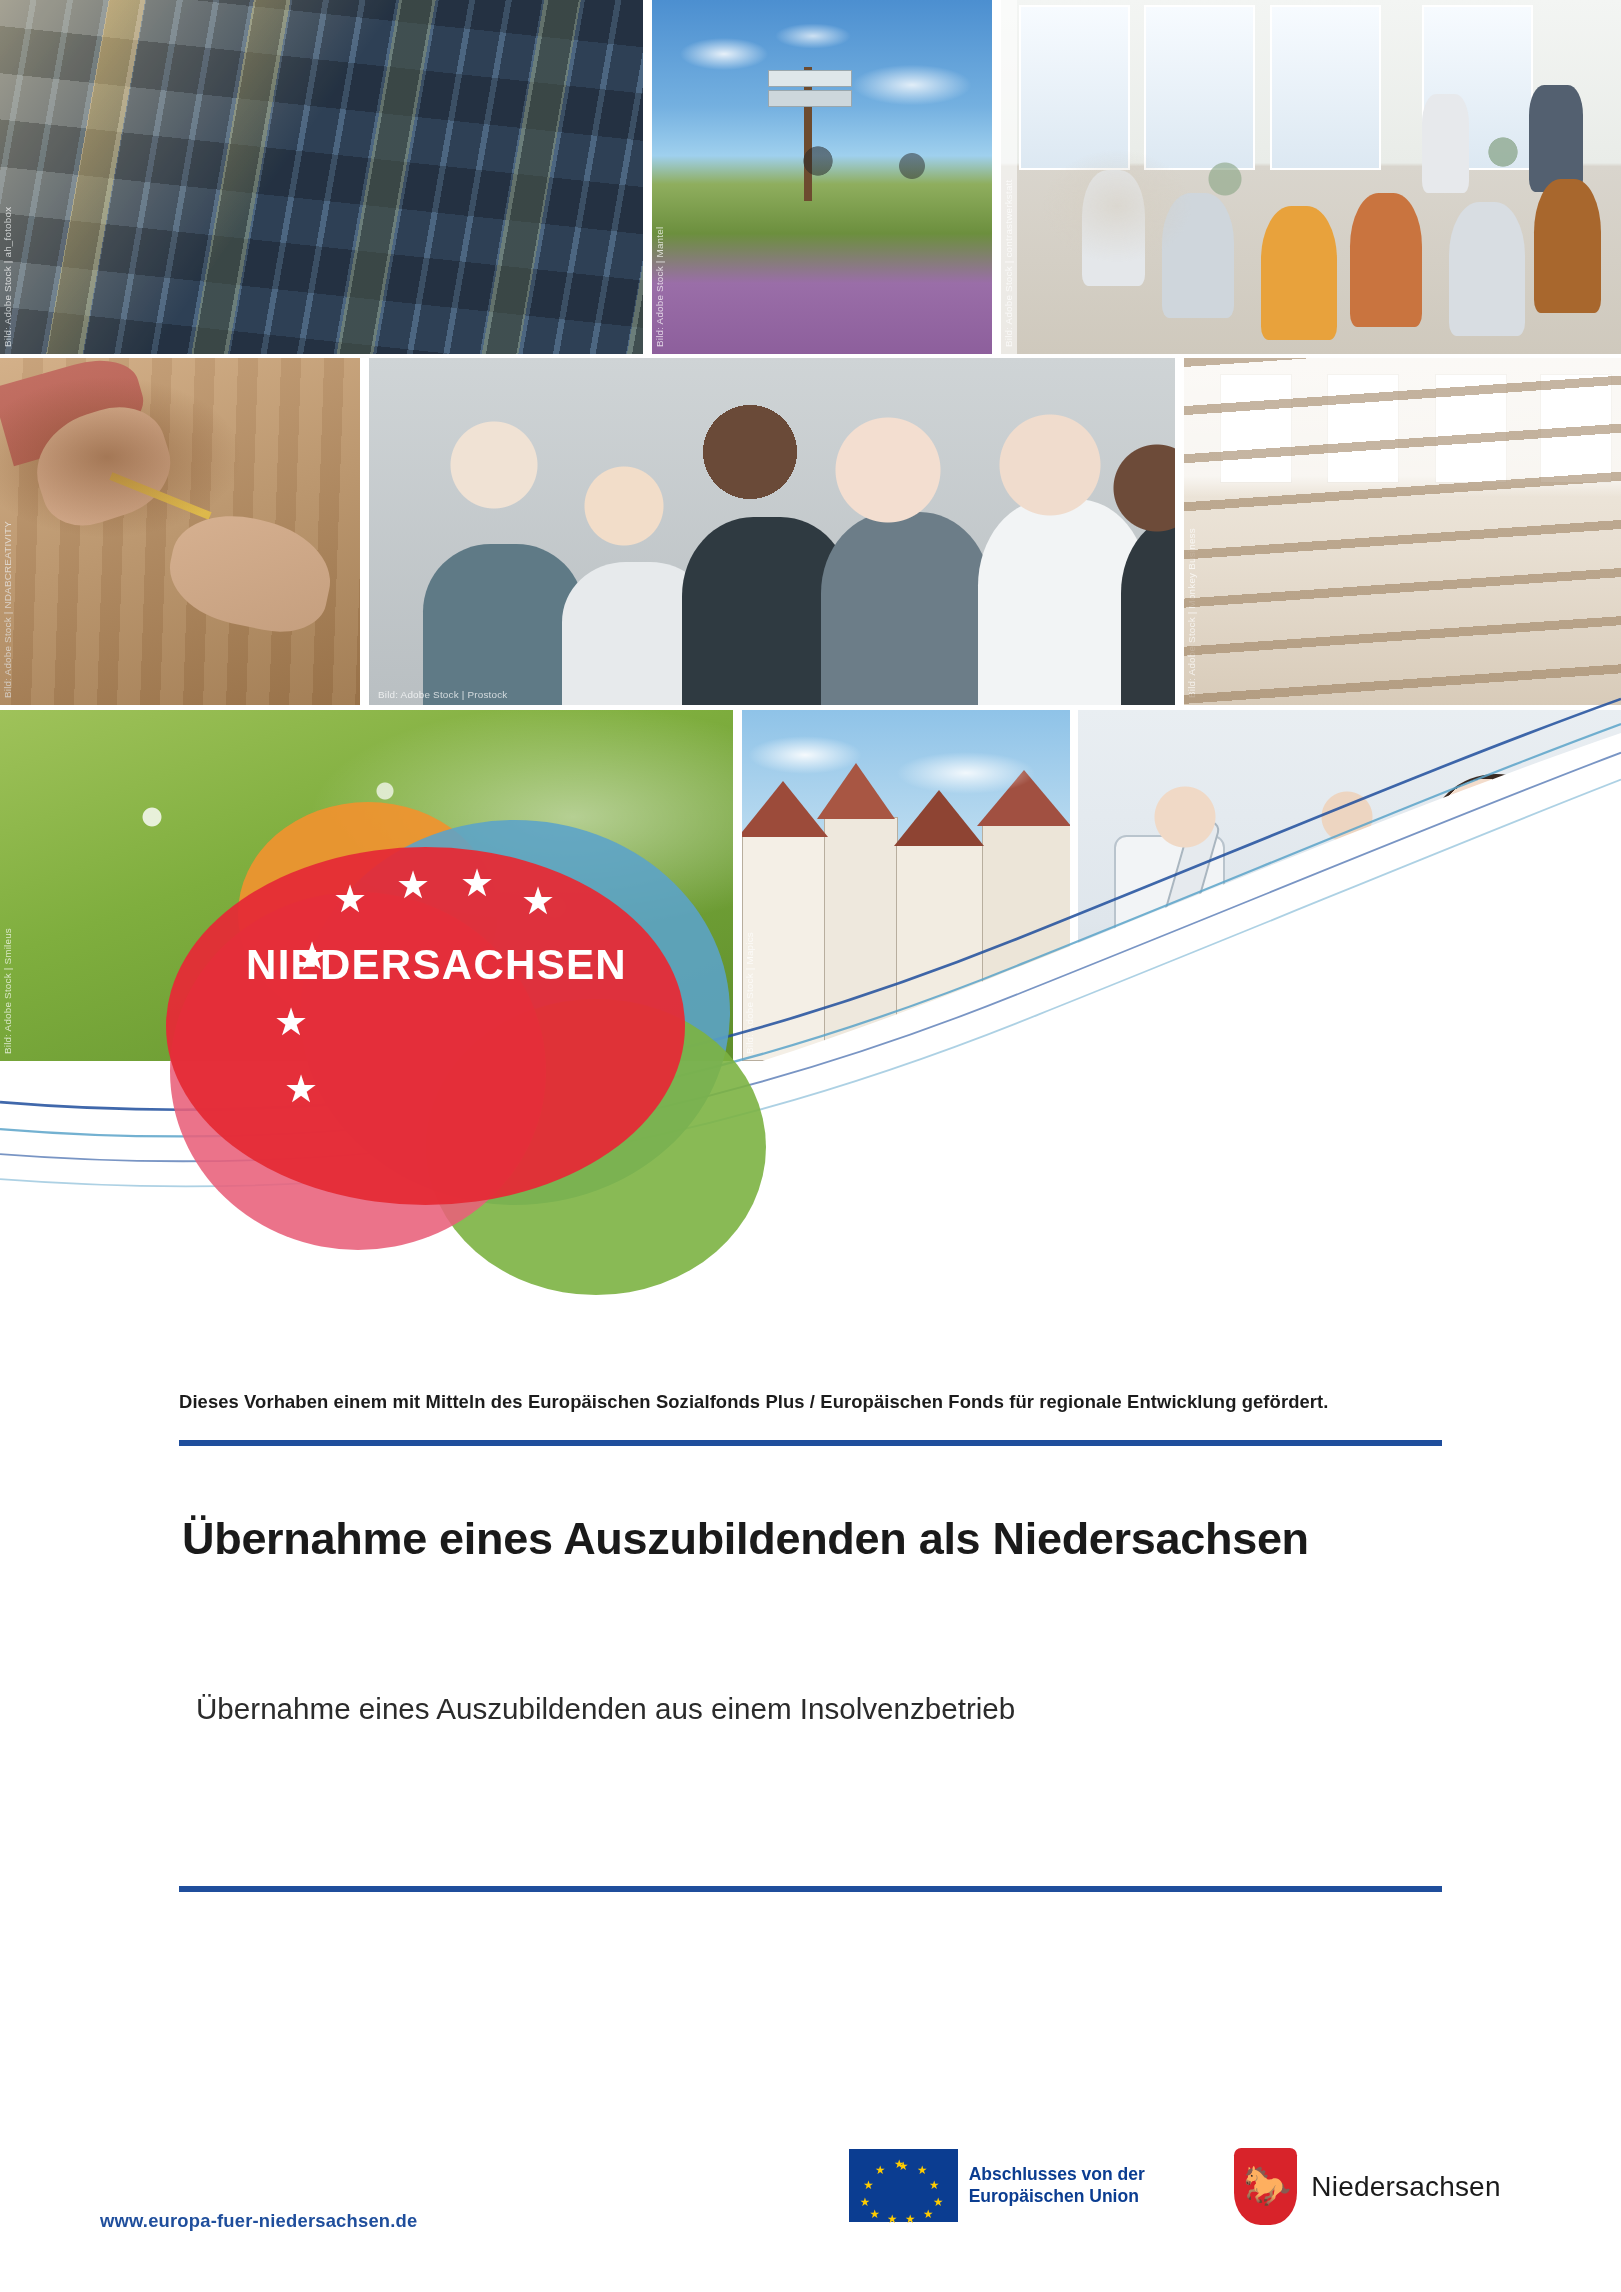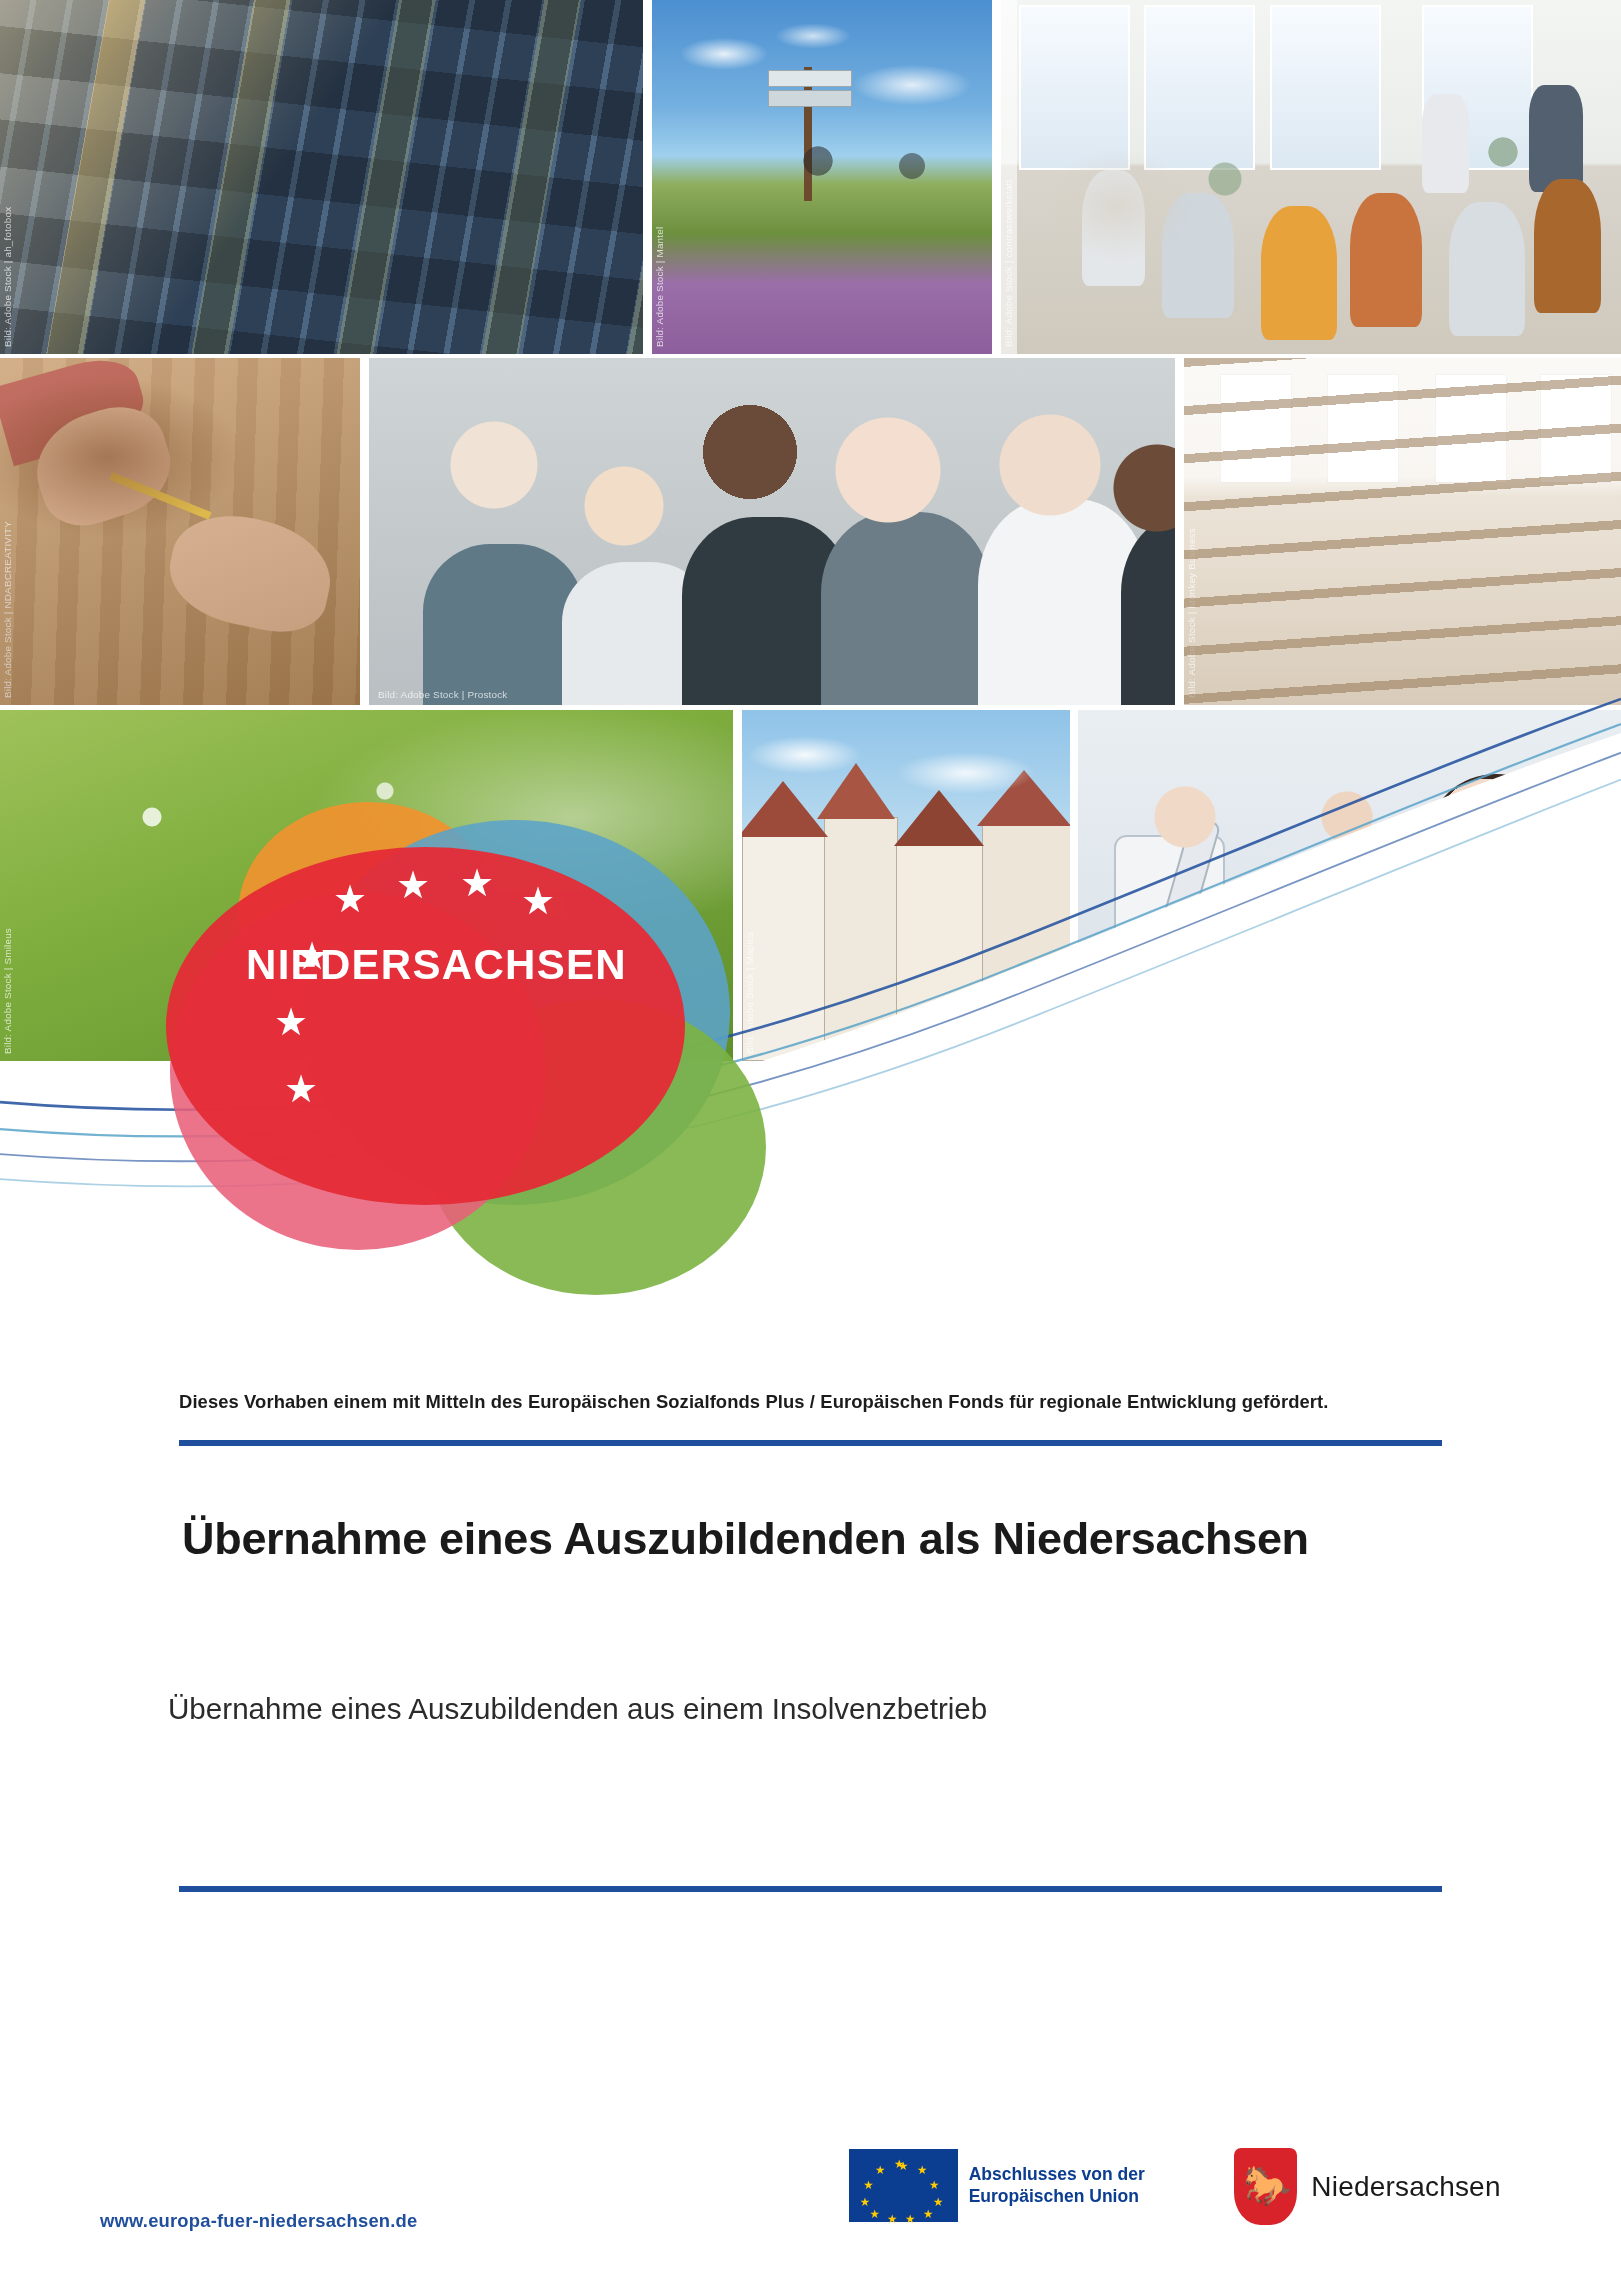--- a/index.html
+++ b/index.html
@@ -367,21 +367,21 @@
     left: 182px; top: 1482px;
     width: 1146px;
     font-size: 45px;
     font-weight: 700;
     line-height: 1.22;
     color: #1a1a1a;
     letter-spacing: -0.3px;
   }
   .doc-subtitle {
     position: absolute;
-    left: 168px; top: 1688px;
+    left: 196px; top: 1688px;
     width: 1182px;
     font-size: 29.6px;
     line-height: 1.42;
     color: #2b2b2b;
     font-weight: 400;
   }
 
   
   .footer-url {
     position: absolute;

